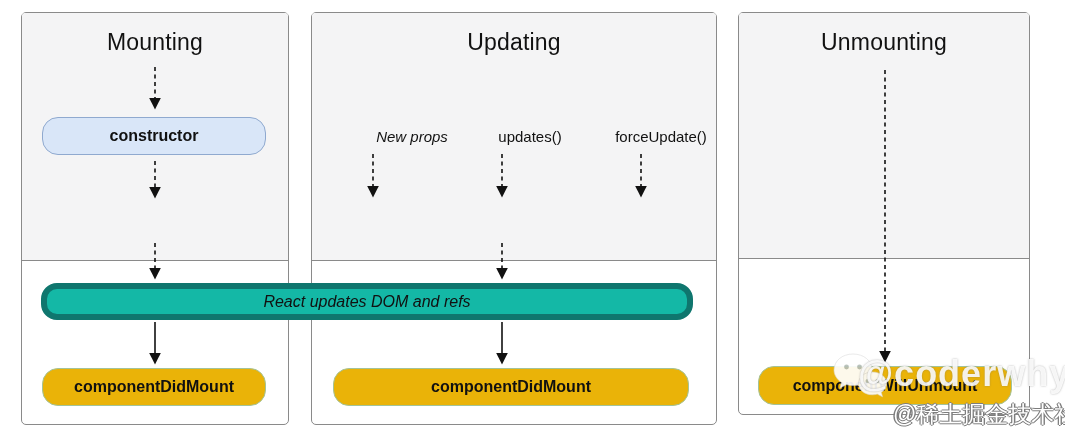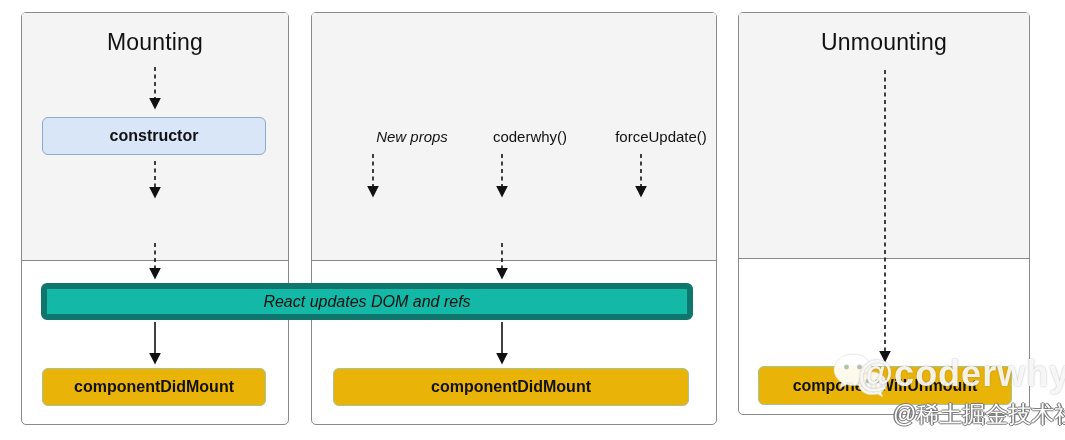--- a/index.html
+++ b/index.html
@@ -11,21 +11,21 @@
   .col-gray{position:absolute;left:0;right:0;top:0;background:#f4f4f5;border-bottom:1.5px solid #8a8a8a;border-radius:3px 3px 0 0;}
   .col-title{position:absolute;top:16px;left:0;width:100%;text-align:center;font-size:23px;font-weight:500;letter-spacing:.2px;}
   #col-mounting{left:21px;top:12px;width:268px;height:413px;}
   #col-mounting .col-gray{height:247px;}
   #col-updating{left:311px;top:12px;width:406px;height:413px;}
   #col-updating .col-gray{height:247px;}
   #col-unmounting{left:738px;top:12px;width:292px;height:403px;text-decoration:underline;}
   #col-unmounting .col-gray{height:245px;}
 
   .lbox{position:absolute;display:flex;align-items:center;justify-content:center;
-        border-radius:6px;font-size:16px;box-sizing:border-box;z-index:3;}
+        border-radius:16px;font-size:16px;box-sizing:border-box;z-index:3;}
   .blue{background:#d9e6f8;border:1px solid #8fa9cf;font-weight:bold;}
   .yellow{background:#14b8a6;border:6px solid #0f766e;font-style:italic;font-weight:500;}
   .green{background:#eab308;border:1px solid #a3c399;font-weight:bold;}
   #box-constructor{left:42px;top:117px;width:224px;height:38px;}
   #box-render{left:41px;top:201px;width:653px;height:37px;}
   #box-react-updates{left:41px;top:283px;width:652px;height:37px;}
   #box-did-mount{left:42px;top:368px;width:224px;height:38px;}
   #box-did-update{left:333px;top:368px;width:356px;height:38px;}
   #box-will-unmount{left:758px;top:366px;width:254px;height:39px;}
 
@@ -49,28 +49,29 @@
 <body>
 
 <div class="canvas">
 
   <div class="col" id="col-mounting">
     <div class="col-gray"></div>
     <div class="col-title">Mounting</div>
   </div>
   <div class="col" id="col-updating">
     <div class="col-gray"></div>
+    <div class="col-title">Updating</div>
   </div>
   <div class="col" id="col-unmounting">
     <div class="col-gray"></div>
     <div class="col-title">Unmounting</div>
   </div>
 
   <div class="trigger" id="trigger-new-props">New props</div>
-  <div class="trigger" id="trigger-set-state">coderwhy()</div>
+  <div class="trigger" id="trigger-set-state">updates()</div>
   <div class="trigger" id="trigger-force-update">forceUpdate()</div>
 
   <div class="lbox blue" id="box-constructor">constructor</div>
   <div class="lbox yellow" id="box-react-updates">React updates DOM and refs</div>
   <div class="lbox green" id="box-did-mount">componentDidMount</div>
   <div class="lbox green" id="box-did-update">componentDidMount</div>
   <div class="lbox green" id="box-will-unmount">componentWillUnmount</div>
 
   <svg class="arrows" viewBox="0 0 1065 440">
     <defs>

